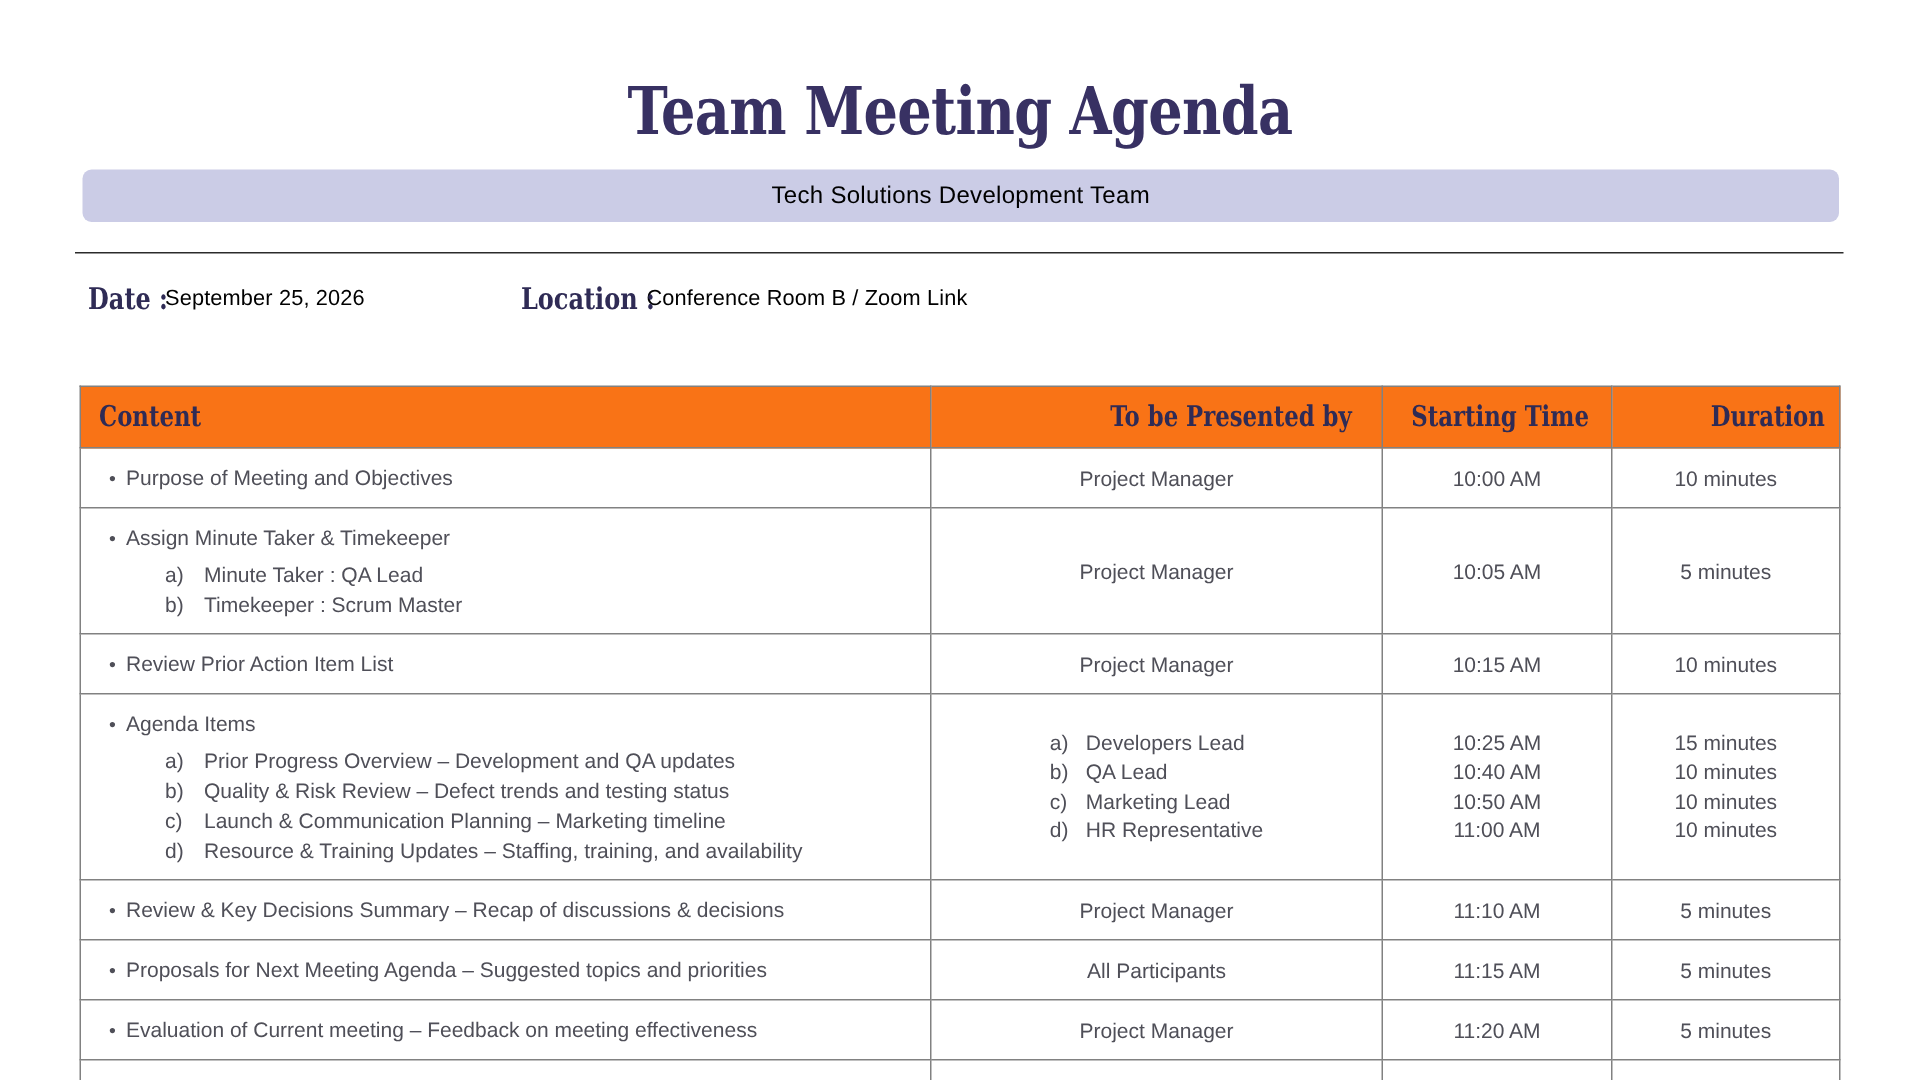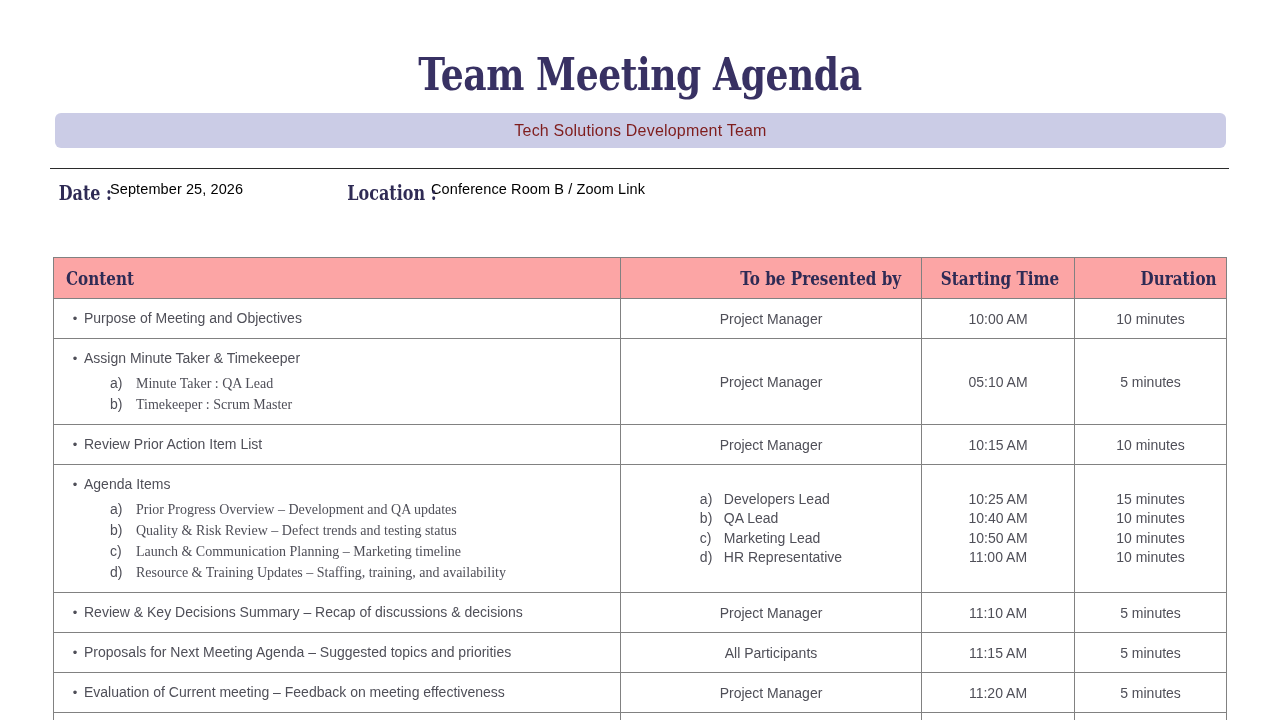--- a/index.html
+++ b/index.html
@@ -49,21 +49,21 @@
   }
   .subtitle-text {
     position: absolute;
     left: 0;
     top: 0;
     width: 1171px;
     height: 35px;
     line-height: 35px;
     text-align: center;
     font-size: 16px;
-    color: #7f1d1d;
+    color: #000000;
     letter-spacing: 0.2px;
   }
 
   
   .rule {
     position: absolute;
     left: 50px;
     top: 168px;
     width: 1179px;
     height: 0;
@@ -76,21 +76,21 @@
     left: 53px;
     top: 181px;
     width: 1180px;
     height: 70px;
   }
   .meta-col-left  { position: absolute; left: 0;   top: 0; width: 290px; }
   .meta-col-right { position: absolute; left: 285px; top: 0; width: 900px; }
 
   .meta-row {
     display: flex;
-    align-items: flex-start;
+    align-items: center;
     height: 36px;
   }
   .meta-label {
     font-family: "DejaVu Serif", serif;
     font-weight: 700;
     font-size: 20px;
     color: #2f2b55;
     transform: scaleX(0.80);
     transform-origin: left baseline;
     white-space: nowrap;
@@ -124,21 +124,21 @@
   .col-presenter{ width: 301px; }
   .col-time     { width: 153px; }
   .col-duration { width: 152px; }
 
   thead th {
     height: 40px;
     font-family: "DejaVu Serif", serif;
     font-weight: 700;
     font-size: 19px;
     color: #2f2b55;
-    background: #fca5a5;
+    background: #f97316;
   }
   thead th .hdr {
     display: inline-block;
     transform: scaleX(0.80);
     white-space: nowrap;
   }
   thead th.h-content { text-align: left; padding-left: 12px; }
   thead th.h-content .hdr { transform-origin: left center; }
   thead th.h-presenter, thead th.h-time, thead th.h-duration { text-align: right; }
 
@@ -168,21 +168,21 @@
   .sub-list li {
     display: flex;
     align-items: baseline;
     line-height: 20px;
     padding-left: 44px;
   }
   .sub-marker {
     flex: 0 0 26px;
     width: 26px;
   }
-  .sub-text { flex: 1 1 auto; font-family: Liberation Serif, serif; }
+  .sub-text { flex: 1 1 auto; }
 
   
   .presenter-sub {
     display: inline-block;
     text-align: left;
     margin: 0;
     padding: 0;
     list-style: none;
   }
   .presenter-sub li {
@@ -260,21 +260,21 @@
                 <span class="sub-marker">a)</span>
                 <span class="sub-text">Minute Taker : QA Lead</span>
               </li>
               <li>
                 <span class="sub-marker">b)</span>
                 <span class="sub-text">Timekeeper : Scrum Master</span>
               </li>
             </ul>
           </td>
           <td class="cell-center"><span>Project Manager</span></td>
-          <td class="cell-center"><span>05:10 AM</span></td>
+          <td class="cell-center"><span>10:05 AM</span></td>
           <td class="cell-center"><span>5 minutes</span></td>
         </tr>
         <tr>
           <td class="cell-content">
             <div class="bullet-line">
               <span class="bullet-dot">•</span>
               <span class="bullet-text">Review Prior Action Item List</span>
             </div>
           </td>
           <td class="cell-center"><span>Project Manager</span></td>

